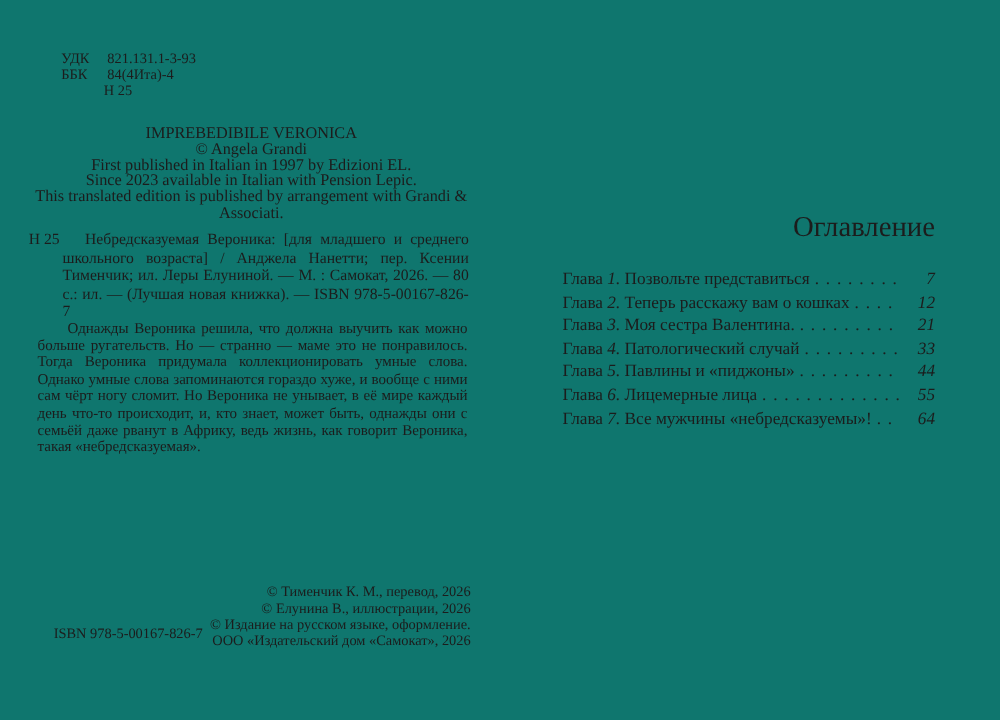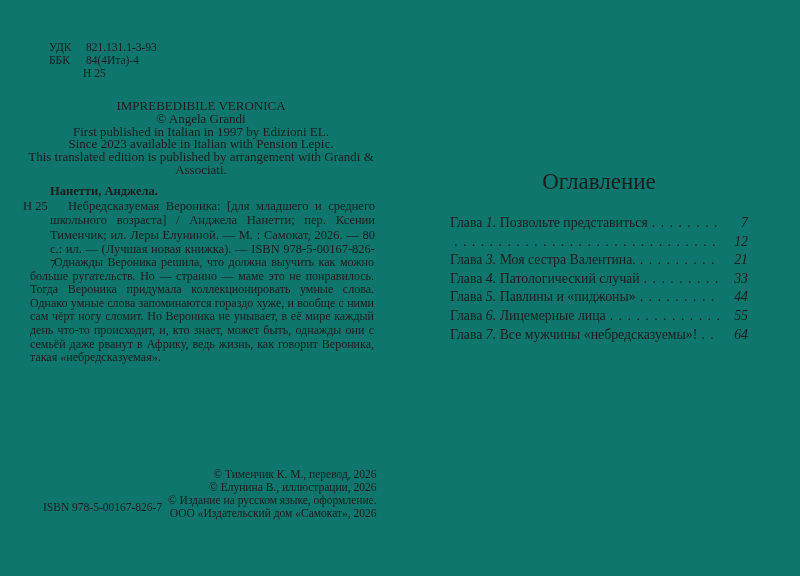--- a/index.html
+++ b/index.html
@@ -52,21 +52,21 @@
   .credit-line:nth-child(4) { margin-left: 0; }
 
   .isbn-line {
     position: absolute; left: 43px; top: 501px;
     font-size: 11.5px; white-space: nowrap;
   }
 
   
   .toc-heading {
     position: absolute; left: 450px; top: 169px; width: 298px;
-    text-align: center; font-size: 23px; line-height: 26px;
+    text-align: right; font-size: 23px; line-height: 26px;
     font-weight: normal; margin: 0;
   }
   .toc-list {
     position: absolute; left: 450px; top: 215px; width: 298px;
     font-size: 13.8px;
   }
   .toc-row {
     display: flex; align-items: baseline;
     height: 18.6px; white-space: nowrap;
   }
@@ -104,21 +104,20 @@
 
     <div class="original-block">
       <div>IMPREBEDIBILE VERONICA</div>
       <div>© Angela Grandi</div>
       <div>First published in Italian in 1997 by Edizioni EL.</div>
       <div>Since 2023 available in Italian with Pension Lepic.</div>
       <div>This translated edition is published by arrangement with Grandi &amp; Associati.</div>
     </div>
 
     <div class="catalog-card">
-      <div class="catalog-author">Нанетти, Анджела.</div>
       <div class="catalog-body">
         <span class="catalog-code">Н 25</span>
         <p class="catalog-description">Небредсказуемая Вероника: [для младшего и среднего школьного возраста] / Анджела Нанетти; пер. Ксении Тименчик; ил. Леры Елуниной. — М. : Самокат, 2026. — 80 с.: ил. — (Лучшая новая книжка). — ISBN 978-5-00167-826-7</p>
       </div>
     </div>
 
     <p class="annotation">Однажды Вероника решила, что должна выучить как можно больше ругательств. Но — странно — маме это не понравилось. Тогда Вероника придумала коллекционировать умные слова. Однако умные слова запоминаются гораздо хуже, и вообще с ними сам чёрт ногу сломит. Но Вероника не унывает, в её мире каждый день что-то происходит, и, кто знает, может быть, однажды они с семьёй даже рванут в Африку, ведь жизнь, как говорит Вероника, такая «небредсказуемая».</p>
 
     <div class="credits">
   <div class="credit-line">© Тименчик К. М., перевод, 2026</div>
@@ -136,20 +135,21 @@
   <div>
     <h1 class="toc-heading">Оглавление</h1>
     <div class="toc-list">
   <div class="toc-row">
     <span class="toc-chapter"><span class="word">Глава</span> <span class="num">1.</span> <span class="ttl">Позвольте представиться</span></span>
     <span class="toc-dots"></span>
     <span class="toc-page-number">7</span>
   </div>
 
   <div class="toc-row">
+    <span class="toc-chapter"><span class="word">Глава</span> <span class="num">2.</span> <span class="ttl">Теперь расскажу вам о кошках</span></span>
     <span class="toc-dots"></span>
     <span class="toc-page-number">12</span>
   </div>
 
   <div class="toc-row">
     <span class="toc-chapter"><span class="word">Глава</span> <span class="num">3.</span> <span class="ttl">Моя сестра Валентина.</span></span>
     <span class="toc-dots"></span>
     <span class="toc-page-number">21</span>
   </div>
 

